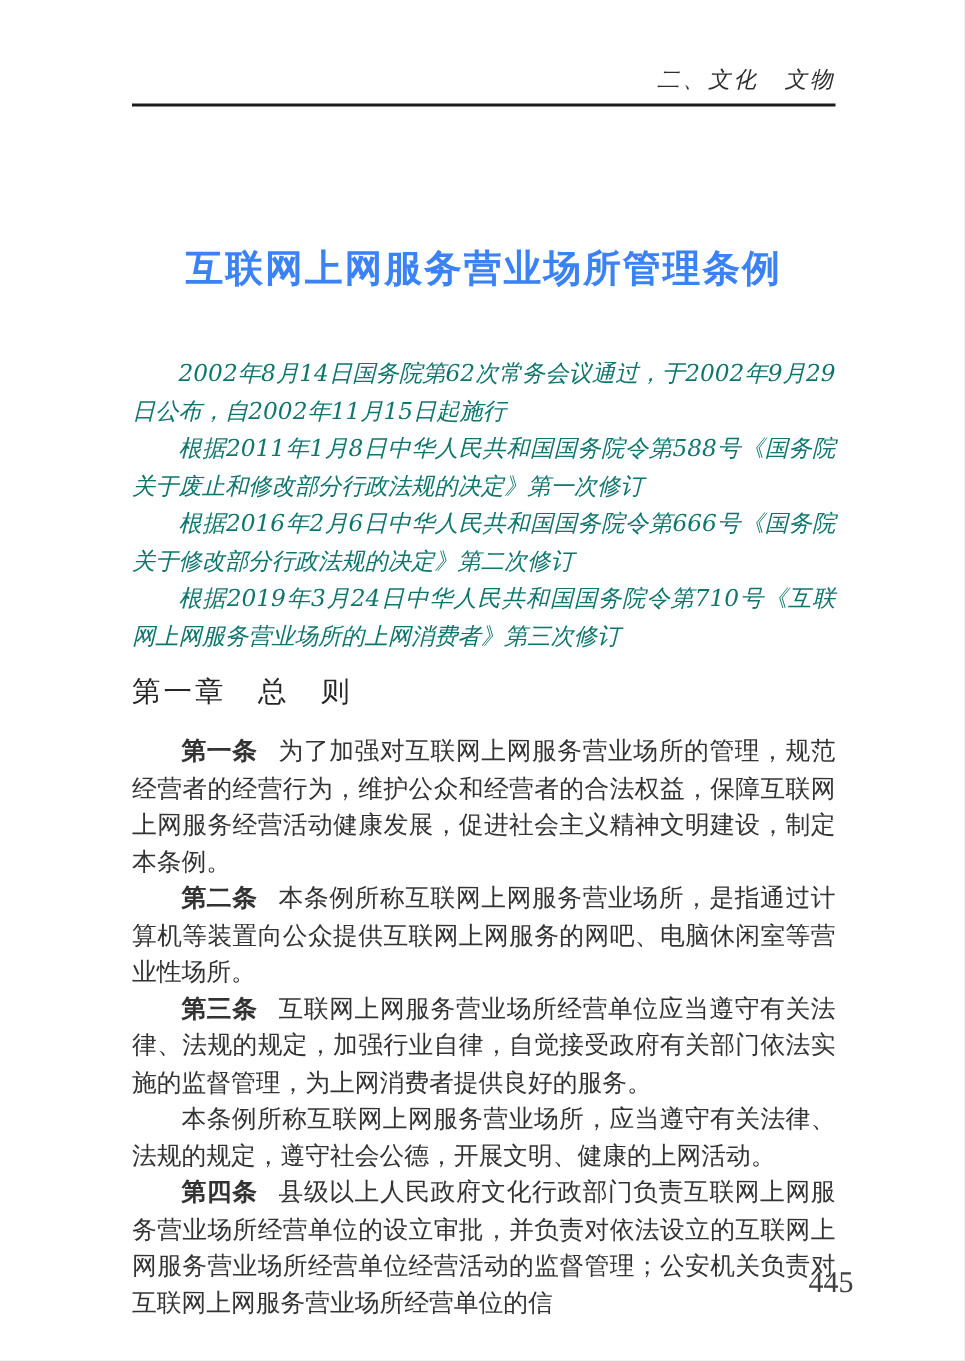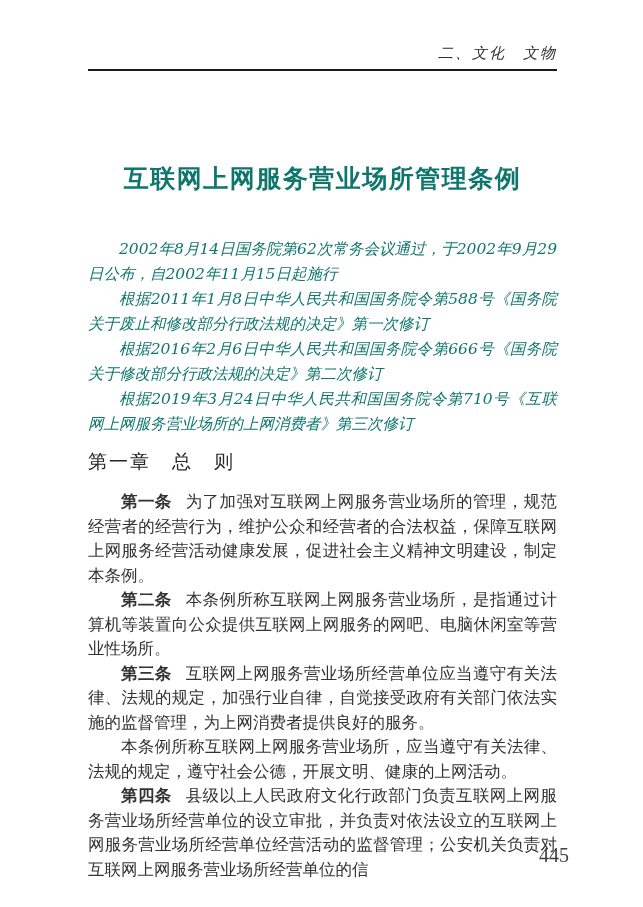--- a/index.html
+++ b/index.html
@@ -38,21 +38,21 @@
   }
   
   .doc-title {
     margin: 88px 0 0 0;
     text-align: center;
     font-family: "DejaVu Serif", "Liberation Serif", serif;
     font-weight: bold;
     font-size: 25px;
     line-height: 40px;
     letter-spacing: 1.5px;
-    color: #0f766e;
+    color: #3b82f6;
   }
   
   .preamble {
     margin-top: 38px;
     font-family: "DejaVu Serif", "Liberation Serif", serif;
     font-style: italic;
     font-size: 15.5px;
     line-height: 25px;
     color: #0f766e;
     text-align: justify;

